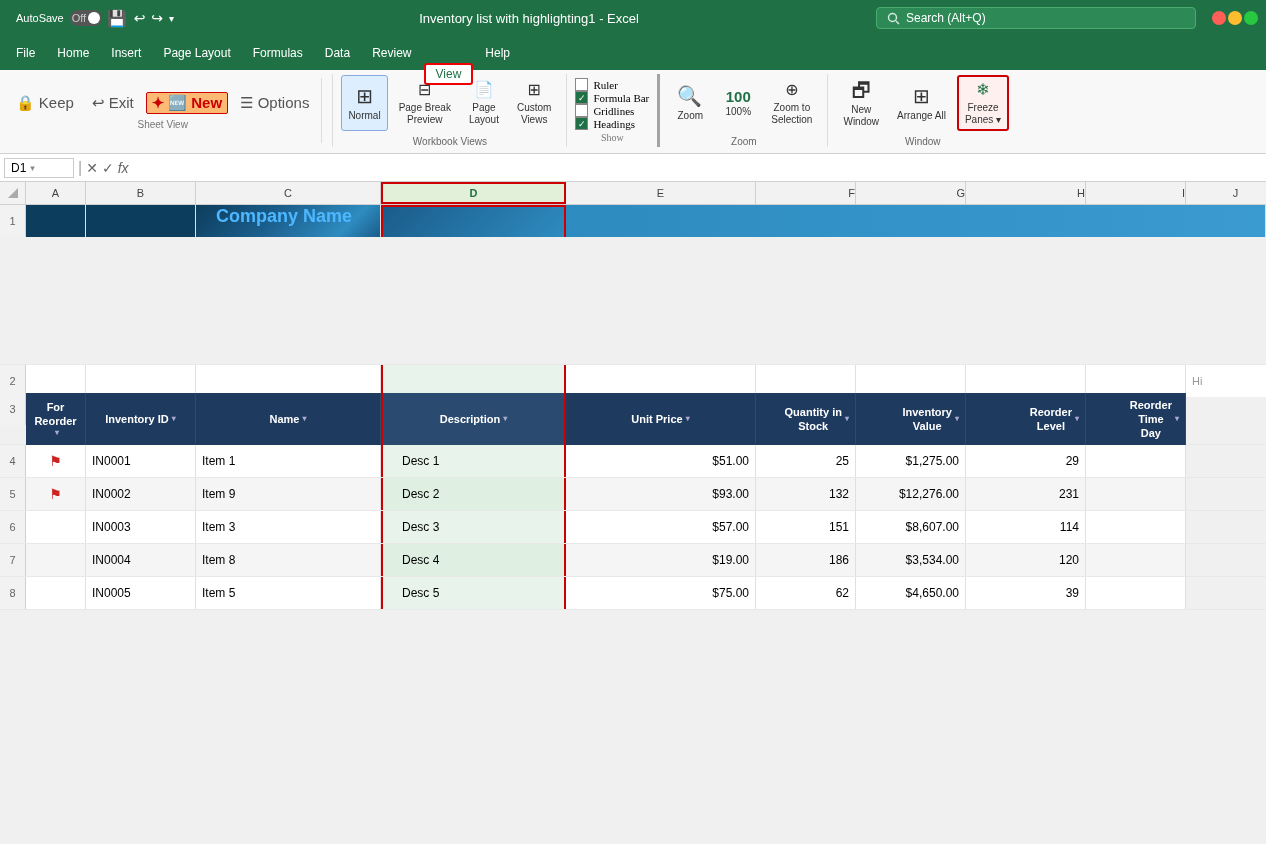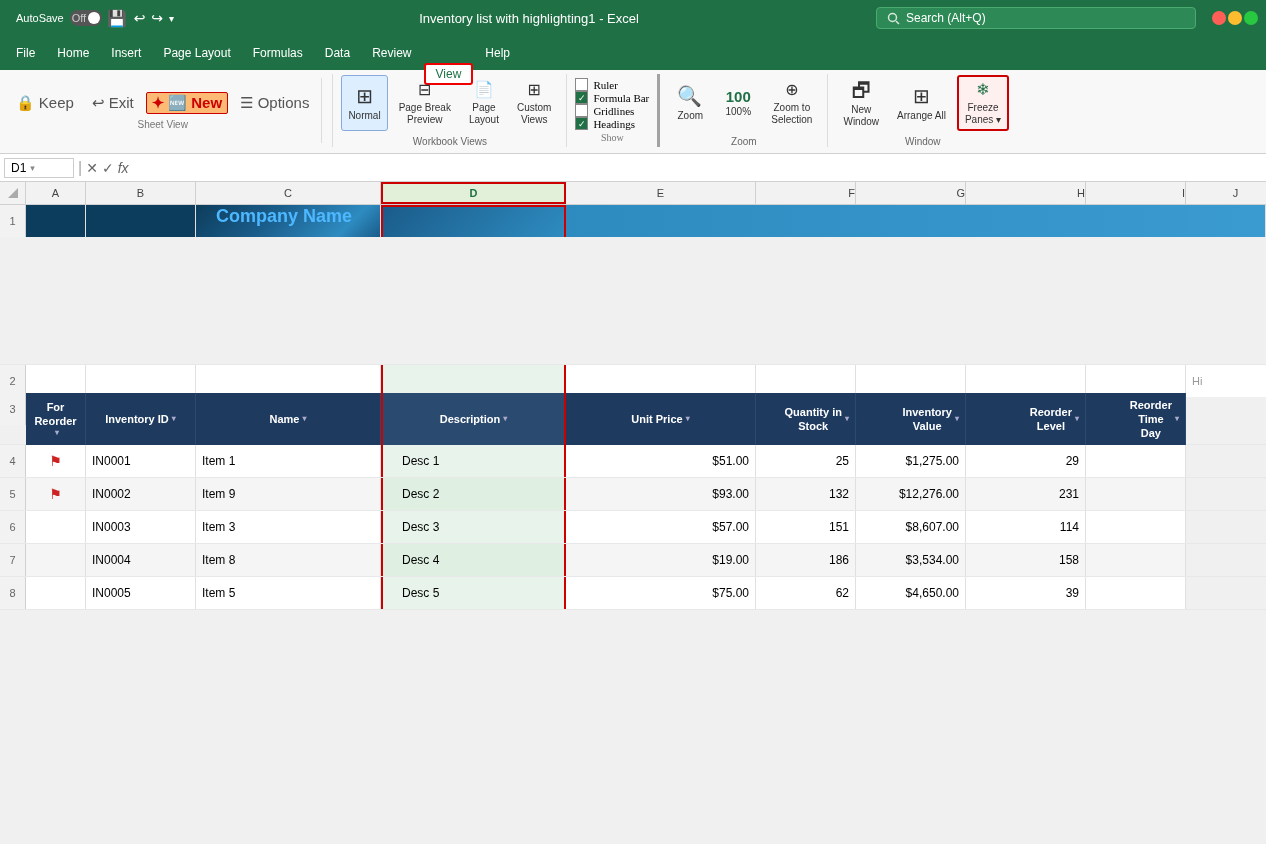--- a/index.html
+++ b/index.html
@@ -624,21 +624,21 @@
     <div class="row-num">7</div>
     <div class="data-cell w-for" style="background:#f5f5f5; justify-content:center;">
       
     </div>
     <div class="data-cell w-id" style="background:#f5f5f5;">IN0004</div>
     <div class="data-cell w-name" style="background:#f5f5f5;">Item 8</div>
     <div class="data-cell w-name selected-col" style="background:#dff0e2; border-left:2px solid #cc0000; border-right:2px solid #cc0000;">Desc 4</div>
     <div class="data-cell w-desc" style="background:#f5f5f5; justify-content:flex-end;">$19.00</div>
     <div class="data-cell w-price" style="background:#f5f5f5; justify-content:flex-end;">186</div>
     <div class="data-cell w-qty" style="background:#f5f5f5; justify-content:flex-end;">$3,534.00</div>
-    <div class="data-cell w-inv" style="background:#f5f5f5; justify-content:flex-end;">158</div>
+    <div class="data-cell w-inv" style="background:#f5f5f5; justify-content:flex-end;">120</div>
     <div class="data-cell w-reorder" style="background:#f5f5f5;"></div>
   </div>
       <div class="sheet-row">
     <div class="row-num">8</div>
     <div class="data-cell w-for" style="background:white; justify-content:center;">
       
     </div>
     <div class="data-cell w-id" style="background:white;">IN0005</div>
     <div class="data-cell w-name" style="background:white;">Item 5</div>
     <div class="data-cell w-name selected-col" style="background:#e8f4eb; border-left:2px solid #cc0000; border-right:2px solid #cc0000;">Desc 5</div>

